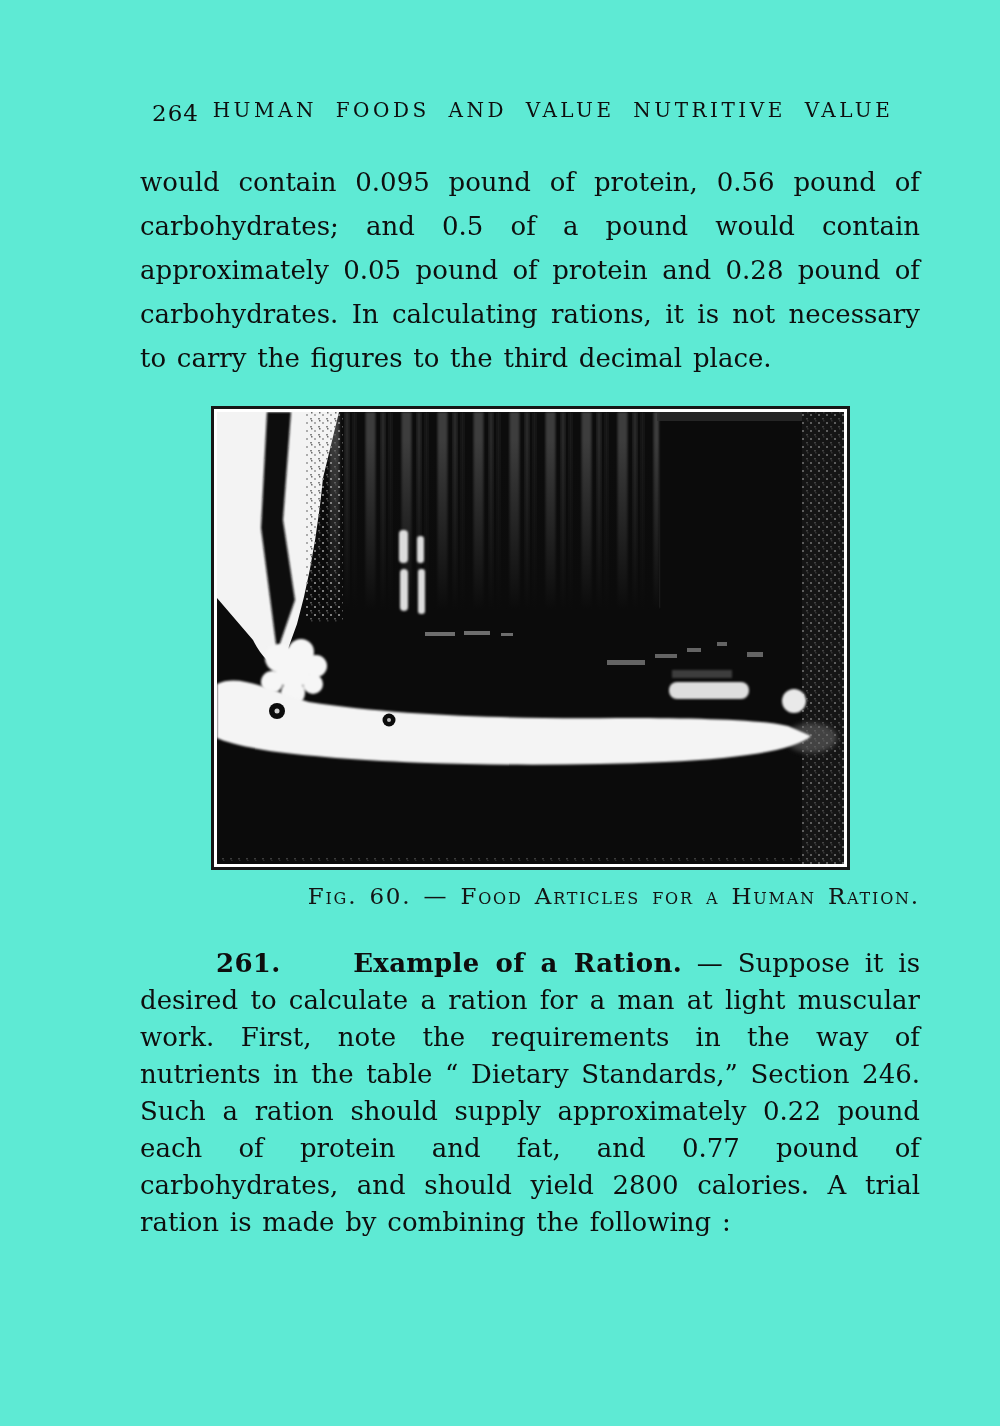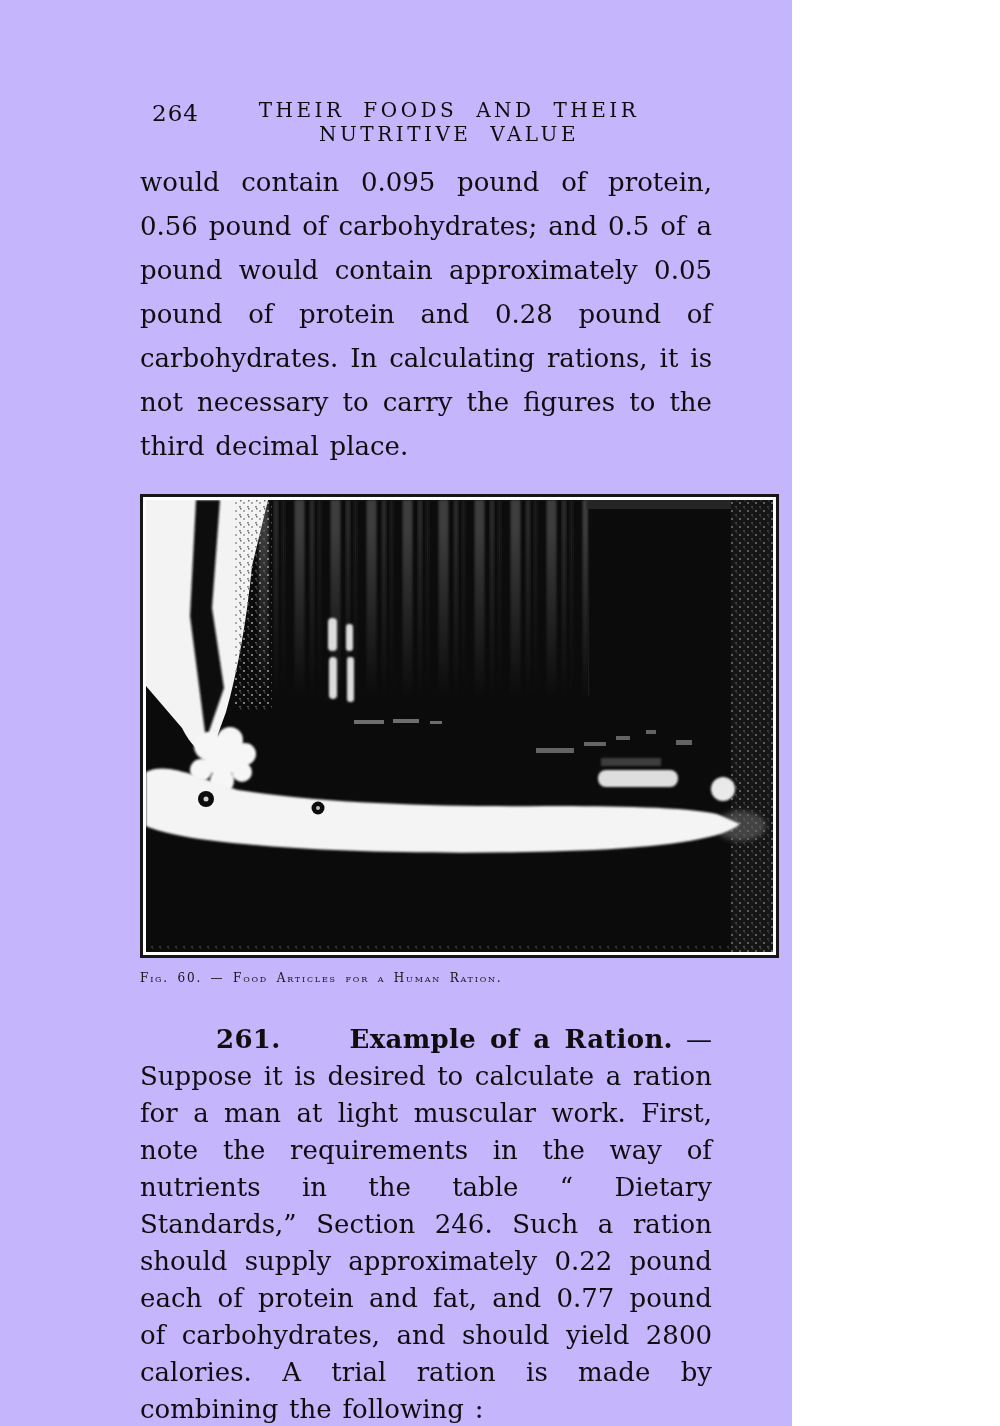--- a/index.html
+++ b/index.html
@@ -1,20 +1,20 @@
 <!DOCTYPE html>
 <html><head>
 <meta charset="utf-8">
 <style>
   html, body { margin: 0; padding: 0; background: #ffffff; }
   .page {
     position: relative;
-    width: 792px;
+    width: 1000px;
     height: 1426px;
-    background: #c4b5fd;
+    background: #5eead4;
     color: #0e0e0e;
     font-family: "DejaVu Serif", "Liberation Serif", serif;
     box-sizing: border-box;
     padding: 98px 80px 0 140px;
     overflow: hidden;
   }
   .running-head { position: relative; height: 30px; margin-bottom: 32px; }
   .folio {
     position: absolute; left: 12px; top: 2px;
     font-size: 23px; letter-spacing: 1px;
@@ -29,36 +29,36 @@
   }
   figure { margin: 26px 0 0 0; }
   .photo-frame {
     width: 627px; margin: 0 auto;
     border: 3px solid #161616; padding: 3px; background: #ffffff;
   }
   .photo {
     width: 627px; height: 452px; background: #0b0b0b; overflow: hidden;
   }
   figcaption {
-    margin-top: 13px; text-align: left;
+    margin-top: 13px; text-align: right;
     font-variant: small-caps;
-    font-size: 12px; letter-spacing: 1.8px; word-spacing: 3px;
+    font-size: 23px; letter-spacing: 1.8px; word-spacing: 3px;
     color: #141414;
   }
   .para2 { margin-top: 36px; text-indent: 33px; line-height: 37px; }
   .para2 b { font-weight: bold; letter-spacing: 0.3px; margin-left: 43px; }
 </style>
 </head>
 <body>
 
 <div class="page">
 
   <header class="running-head">
     <span class="folio">264</span>
-    <span class="head-title">THEIR FOODS AND THEIR NUTRITIVE VALUE</span>
+    <span class="head-title">HUMAN FOODS AND VALUE NUTRITIVE VALUE</span>
   </header>
 
   <p class="body-text para1">would contain 0.095 pound of protein, 0.56 pound of carbohydrates; and 0.5 of a pound would contain approximately 0.05 pound of protein and 0.28 pound of carbohydrates. In calculating rations, it is not necessary to carry the figures to the third decimal place.</p>
 
   <figure>
     <div class="photo-frame">
       <div class="photo">
         <svg width="627" height="452" viewBox="0 0 627 452" xmlns="http://www.w3.org/2000/svg" role="img">
           <defs>
             <pattern id="stripes" width="36" height="40" patternUnits="userSpaceOnUse">

